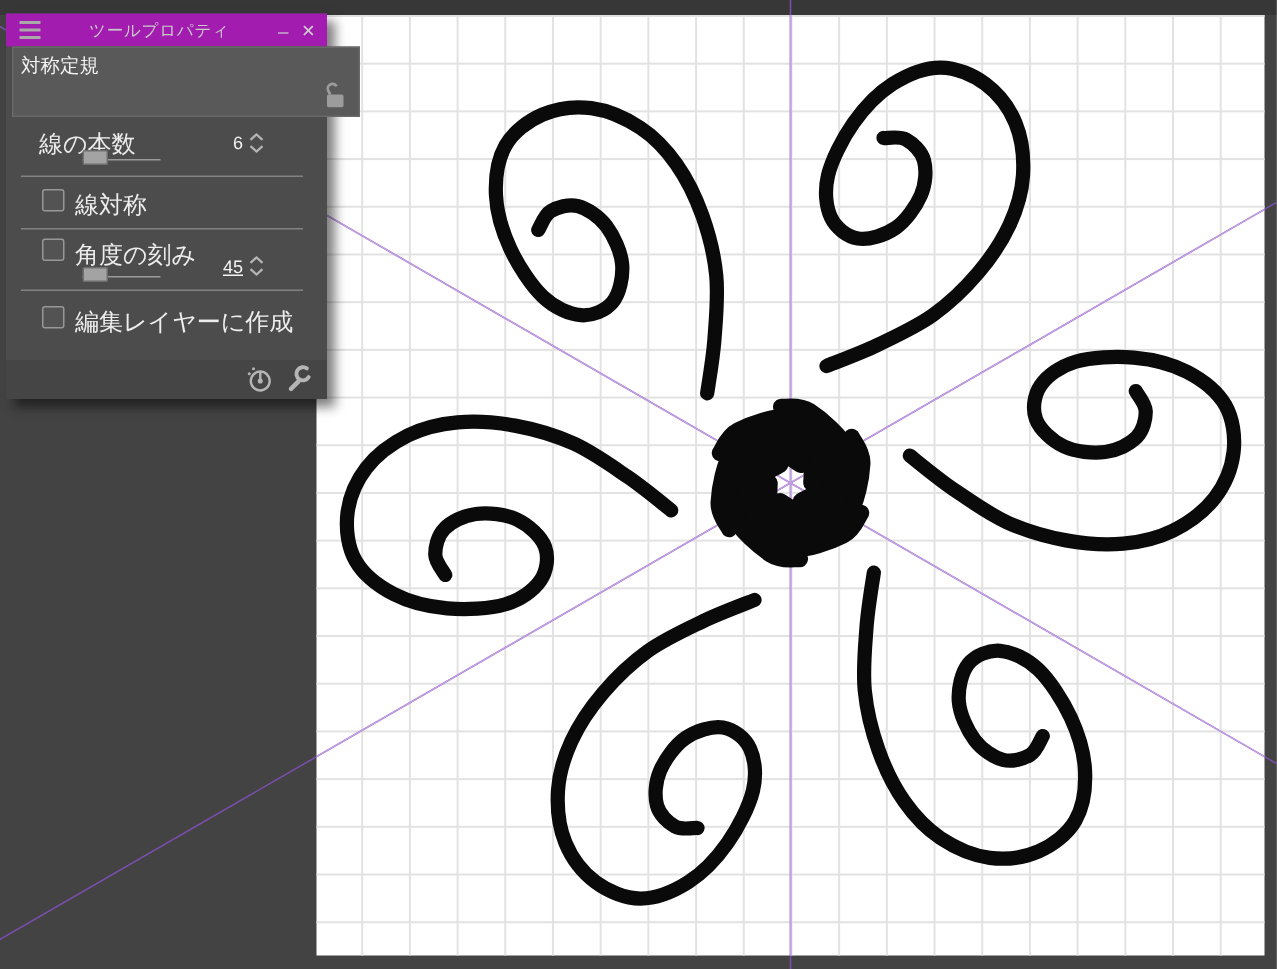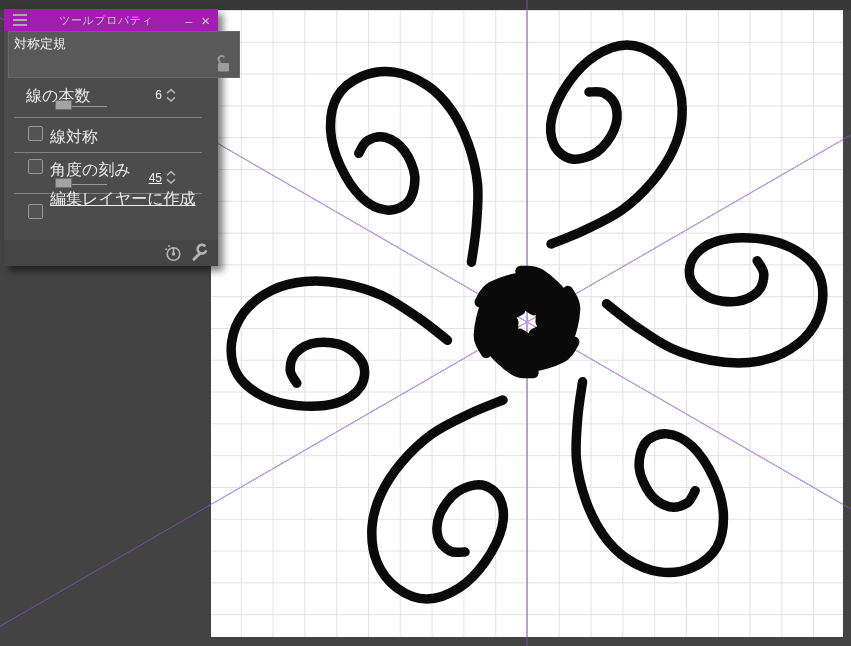--- a/index.html
+++ b/index.html
@@ -140,21 +140,21 @@
     <svg class="spin" style="left:161px; top:161px;" width="12" height="15" viewBox="0 0 12 15">
       <path d="M2 5.2 L6 1.6 L10 5.2 M2 9.4 L6 13 L10 9.4" fill="none" stroke="#b5b5b5" stroke-width="1.5"></path>
     </svg>
     <div class="slider" style="left:51px; top:169px; width:52px; height:11px;">
       <div class="groove" style="left:0; top:6px; width:52px;"></div>
       <div class="handle" style="left:0; top:0;"></div>
     </div>
     <div class="sep" style="top:184px;"></div>
 
     <div class="checkbox" style="left:24px; top:195px;"></div>
-    <span class="lbl" style="left:46px; top:180px;text-decoration:underline;">編集レイヤーに作成</span>
+    <span class="lbl" style="left:46px; top:196px;">編集レイヤーに作成</span>
 
     <div class="pfooter">
       <svg width="20" height="20" viewBox="0 0 20 20">
         <circle cx="10.5" cy="11" r="6.3" fill="none" stroke="#b5b5b5" stroke-width="1.6"></circle>
         <circle cx="10.5" cy="11" r="1.7" fill="#b5b5b5"></circle>
         <line x1="10.5" y1="11" x2="10.5" y2="4.7" stroke="#b5b5b5" stroke-width="1.6"></line>
         <circle cx="3.2" cy="6.2" r="1" fill="#b5b5b5"></circle>
         <circle cx="6" cy="2.9" r="1" fill="#b5b5b5"></circle>
       </svg>
       <svg width="20" height="20" viewBox="0 0 20 20">

